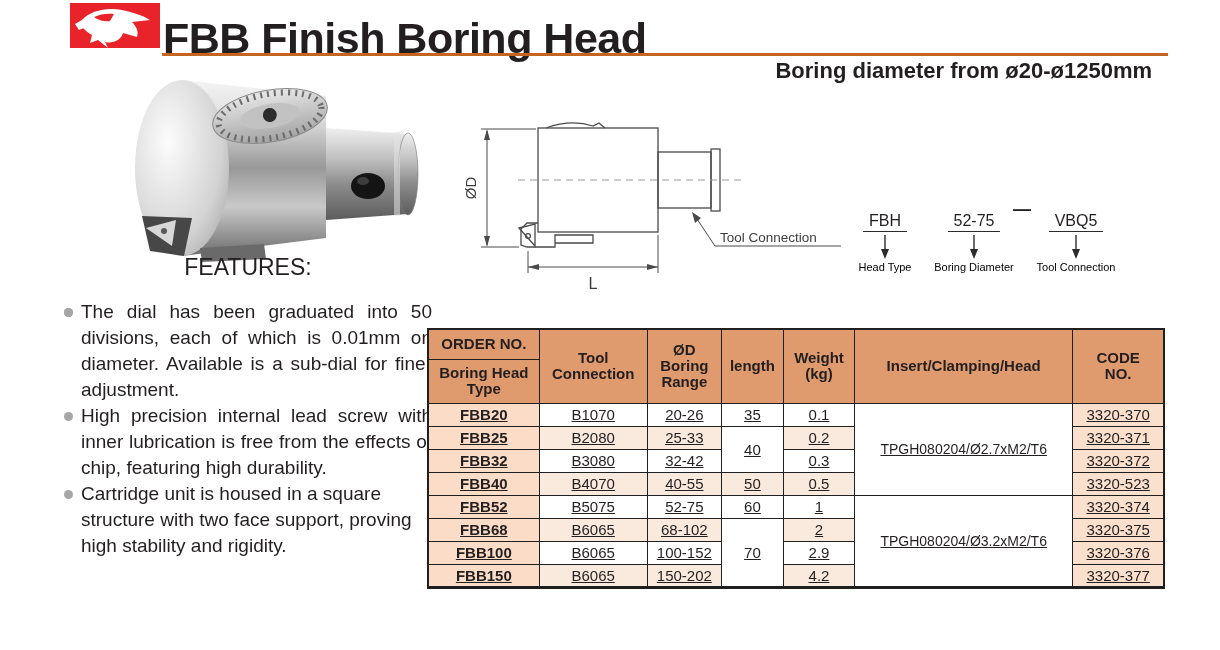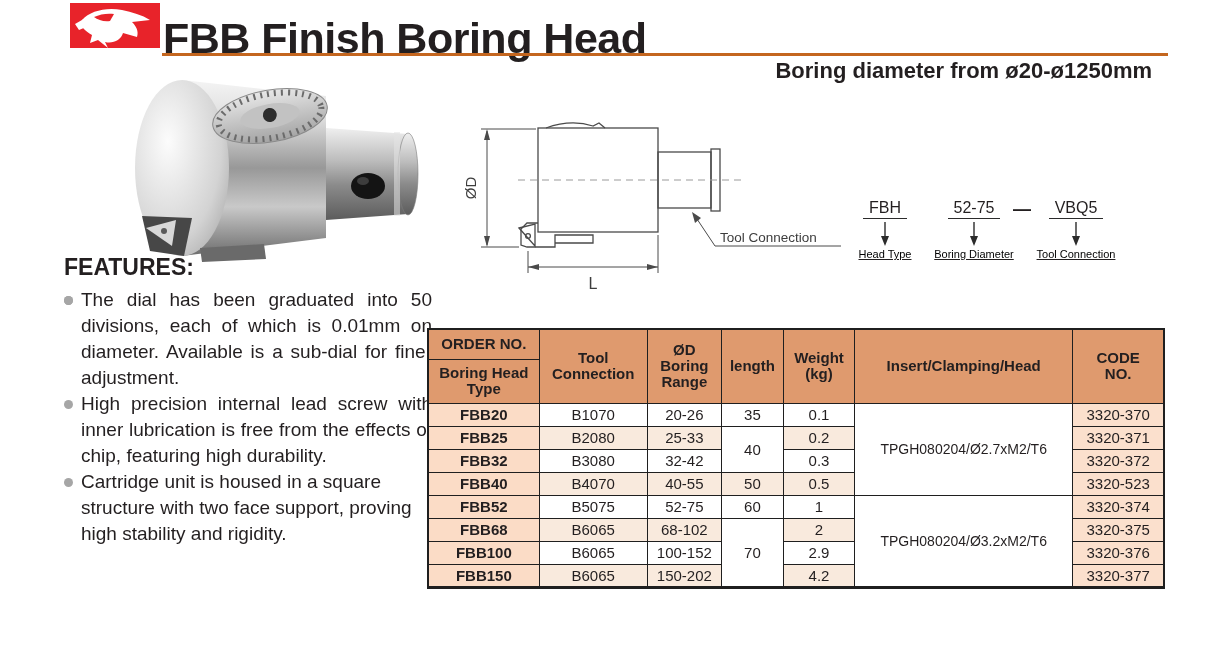--- a/index.html
+++ b/index.html
@@ -14,41 +14,41 @@
   .subtitle { position:absolute; left:700px; top:58px; width:452px; text-align:right; font-size:22px; font-weight:700; }
 
   
   .photo { position:absolute; left:112px; top:66px; }
   .diagram { position:absolute; left:443px; top:95px; }
   .diagram text { font-family:"Liberation Sans", sans-serif; fill:#3d3d3d; }
 
   
   .ordering { position:absolute; left:825px; top:163px; width:345px; height:105px; }
   .oe-title { position:absolute; left:38px; top:5px; font-size:19px; font-weight:700; }
-  .oe-item { position:absolute; top:36px; width:110px; text-align:center;text-decoration:underline; }
+  .oe-item { position:absolute; top:49px; width:110px; text-align:center; }
   .oe-item-1 { left:5px; } .oe-item-2 { left:94px; } .oe-item-3 { left:196px; }
   .oe-code { display:inline-block; font-size:16px; border-bottom:1.5px solid #2b2b2b; padding:0 6px 1px 6px; }
   .oe-arrow { display:block; margin:3px auto 2px auto; }
   .oe-label { display:block; font-size:11px; color:#000000; white-space:nowrap; }
   .oe-sep { position:absolute; left:180px; top:36px; width:34px; text-align:center; font-size:18px; font-weight:700; }
 
   
   .features { position:absolute; left:64px; top:254px; width:368px; }
-  .features-title { font-size:23px; font-weight:700; margin-bottom:6px; }
+  .features-title { font-size:23px; font-weight:400; margin-bottom:18px;text-align:center; }
   .features ul { list-style:none; }
   .features li { position:relative; padding-left:17px; font-size:19px; line-height:26px; text-align:justify; }
   .features li .bullet { position:absolute; left:0; top:9px; width:9px; height:9px; border-radius:50%; background:#A6A6A6; }
   .features li.no-justify { text-align:left; }
 
   
   table.spec { position:absolute; left:427px; top:328px; width:738px; border-collapse:collapse; table-layout:fixed;
                border:2px solid #1f1f1f; border-bottom-width:3px; font-size:15px; }
   table.spec th, table.spec td { border:1px solid #1f1f1f; text-align:center; vertical-align:middle; padding:0 2px; overflow:hidden; }
   table.spec th { background:#DF9A6E; font-weight:700; line-height:1.08; white-space:pre-line; }
-  tr.hdr1 { height:30px; } tr.hdr2 { height:44px; } tr.r { height:23px; }
+  tr.hdr1 { height:30px; } tr.hdr2 { height:44px; } tr.r { height:23px;text-decoration:underline; }
   td.c1 { background:#FBDCC6; font-weight:700; }
   td.code { background:#FBE0CD; }
   td.ins { background:#ffffff; font-size:14px; }
   td.stripe { background:#F9EADD; }
   td.plain { background:#ffffff; }
 </style>
 </head>
 <body>
 
 <div class="canvas">

